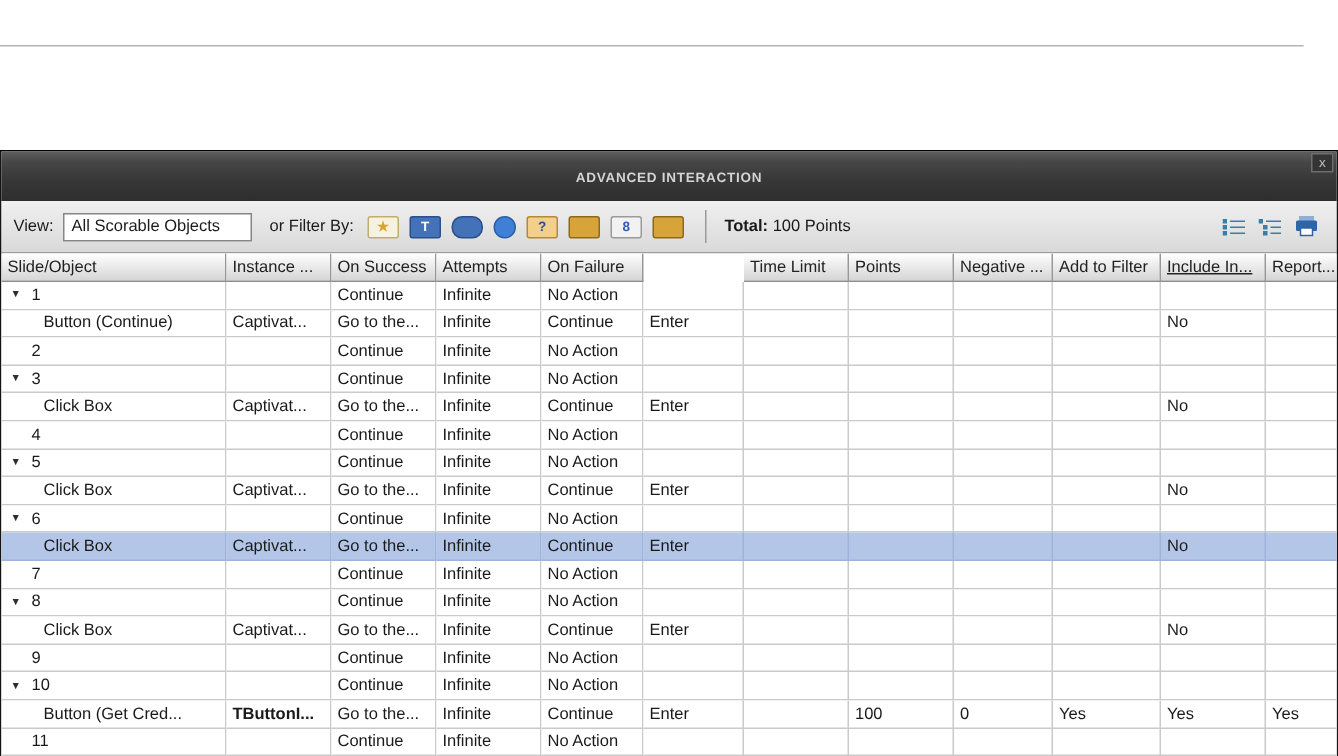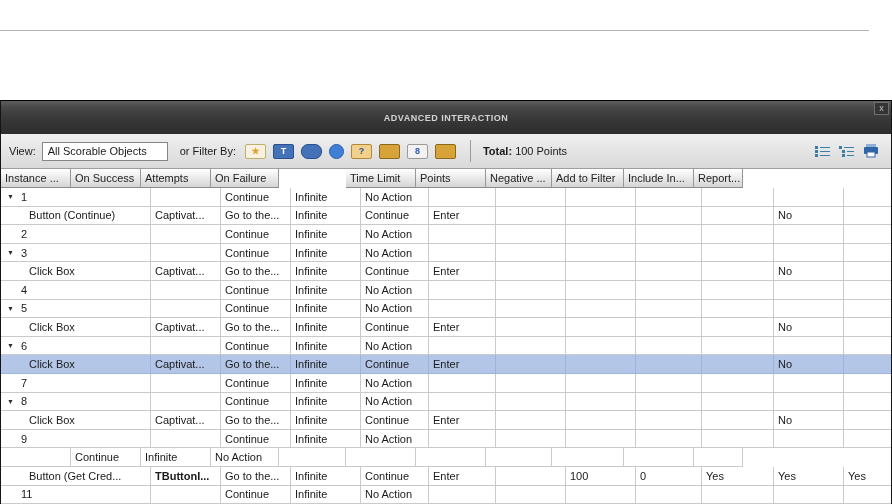--- a/index.html
+++ b/index.html
@@ -113,30 +113,31 @@
             <rect x="3" y="0" width="10" height="4" fill="#8fb0d4"></rect>
             <rect x="1" y="3" width="14" height="7" rx="1" fill="#2f64a8"></rect>
             <rect x="4" y="8" width="8" height="5" fill="#ffffff" stroke="#2f64a8" stroke-width="1"></rect>
           </svg>
       </span>
     </div>
   </div>
 
   <div class="grid">
     <div class="grid-header">
+        <div class="hcell" style="width: 150px;">Slide/Object</div>
         <div class="hcell" style="width: 70px;">Instance ...</div>
         <div class="hcell" style="width: 70px;">On Success</div>
         <div class="hcell" style="width: 70px;">Attempts</div>
         <div class="hcell" style="width: 68px;">On Failure</div>
         <div class="hcell" style="width: 67px; margin-top: 21px;">Shortcut</div>
         <div class="hcell" style="width: 70px;">Time Limit</div>
         <div class="hcell" style="width: 70px;">Points</div>
         <div class="hcell" style="width: 66px;">Negative ...</div>
         <div class="hcell" style="width: 72px;">Add to Filter</div>
-        <div class="hcell" style="width: 70px;">Include In...</div>
+        <div class="hcell" style="width: 70px; text-decoration: underline;">Include In...</div>
         <div class="hcell" style="width: 49px;">Report...</div>
       </div>
     <div class="grid-body">
         <div class="row">
           <div class="cell" style="width: 150px;">
             <span class="tri">▼</span>
             <span>1</span>
           </div>
           <div class="cell" style="width: 70px;"></div>
           <div class="cell" style="width: 70px;">Continue</div>
@@ -360,20 +361,24 @@
           <div class="cell" style="width: 68px;">No Action</div>
           <div class="cell" style="width: 67px;"></div>
           <div class="cell" style="width: 70px;"></div>
           <div class="cell" style="width: 70px;"></div>
           <div class="cell" style="width: 66px;"></div>
           <div class="cell" style="width: 72px;"></div>
           <div class="cell" style="width: 70px;"></div>
           <div class="cell" style="width: 49px;"></div>
         </div>
         <div class="row">
+          <div class="cell" style="width: 150px;">
+            <span class="tri">▼</span>
+            <span>10</span>
+          </div>
           <div class="cell" style="width: 70px;"></div>
           <div class="cell" style="width: 70px;">Continue</div>
           <div class="cell" style="width: 70px;">Infinite</div>
           <div class="cell" style="width: 68px;">No Action</div>
           <div class="cell" style="width: 67px;"></div>
           <div class="cell" style="width: 70px;"></div>
           <div class="cell" style="width: 70px;"></div>
           <div class="cell" style="width: 66px;"></div>
           <div class="cell" style="width: 72px;"></div>
           <div class="cell" style="width: 70px;"></div>

